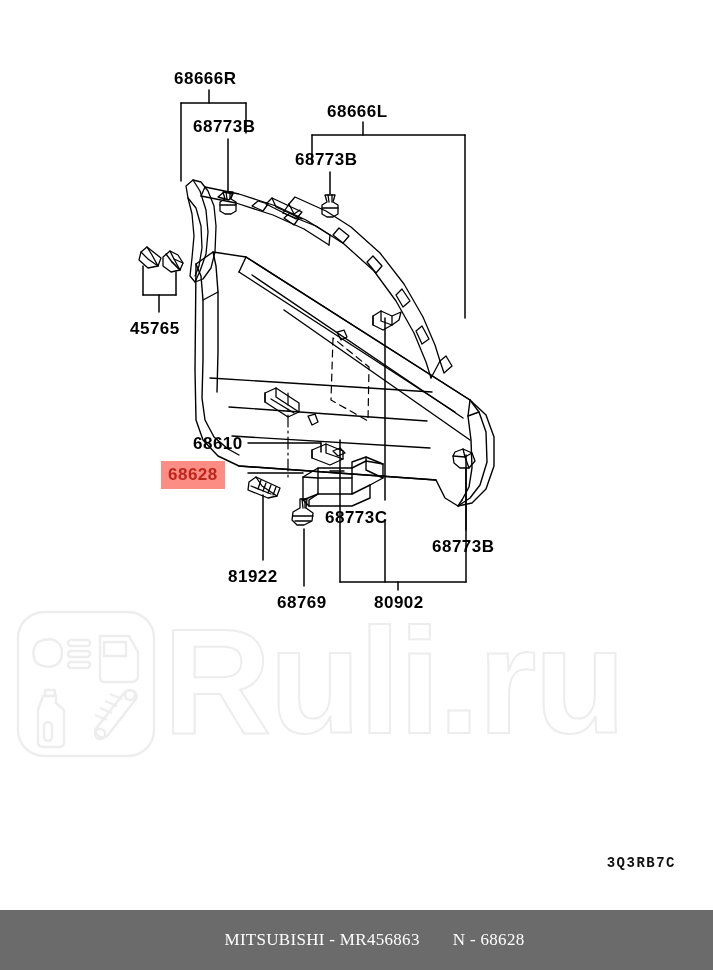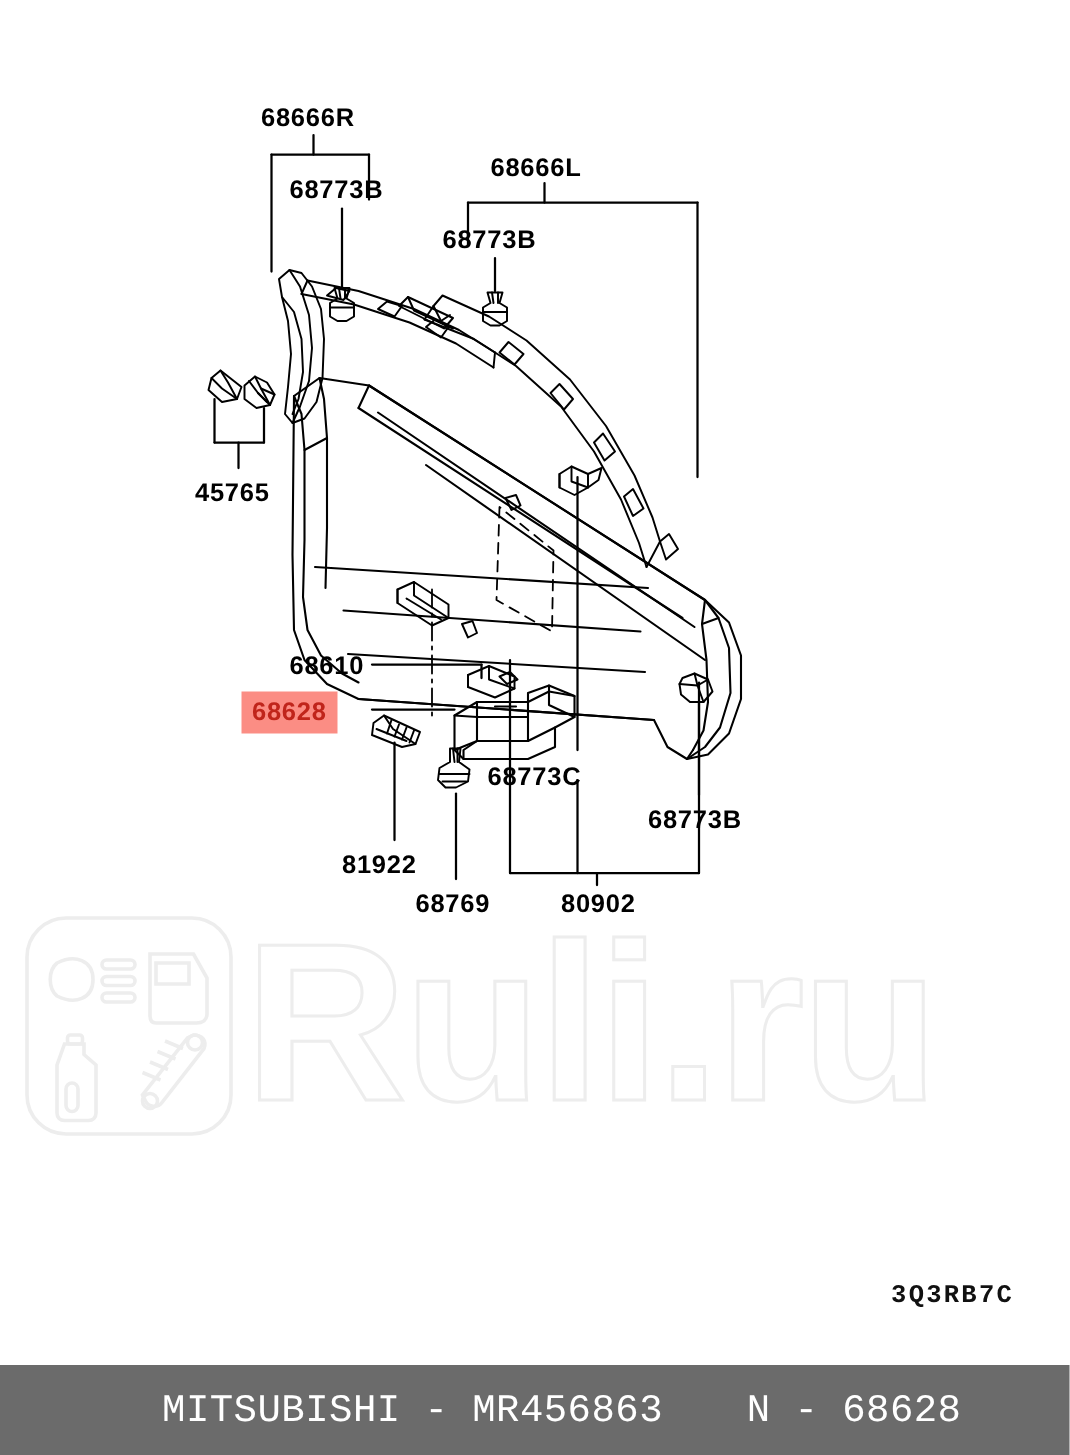--- a/index.html
+++ b/index.html
@@ -39,31 +39,31 @@
     font-size:150px;font-weight:bold;line-height:1;
     color:transparent;
     -webkit-text-stroke:2px #ededed;
     letter-spacing:-2px;
   }
 
   
   .draw-code{
     position:absolute;right:37px;top:855px;
     font-family:"Liberation Mono","DejaVu Sans Mono",monospace;
-    font-size:17px;font-weight:bold;color:#111;letter-spacing:1.5px;
+    font-size:14px;font-weight:bold;color:#111;letter-spacing:1.5px;
   }
 
   
   .footer{
     position:absolute;left:0;bottom:0;width:713px;height:60px;
     background:#6b6b6b;display:flex;align-items:center;justify-content:center;
   }
   .footer-text{
-    font-family:Liberation Mono, monospace;
-    font-size:26px;color:#ffffff;letter-spacing:.3px;white-space:nowrap;margin-left:36px;
+    font-family:Liberation Serif, serif;
+    font-size:17px;color:#ffffff;letter-spacing:.3px;white-space:nowrap;margin-left:36px;
   }
   .footer-gap{display:inline-block;width:24px;}
 </style>
 </head>
 <body>
 
 <div id="stage">
 
   <div class="diagram">
     <svg width="713" height="860" viewBox="0 0 713 860" xmlns="http://www.w3.org/2000/svg">

